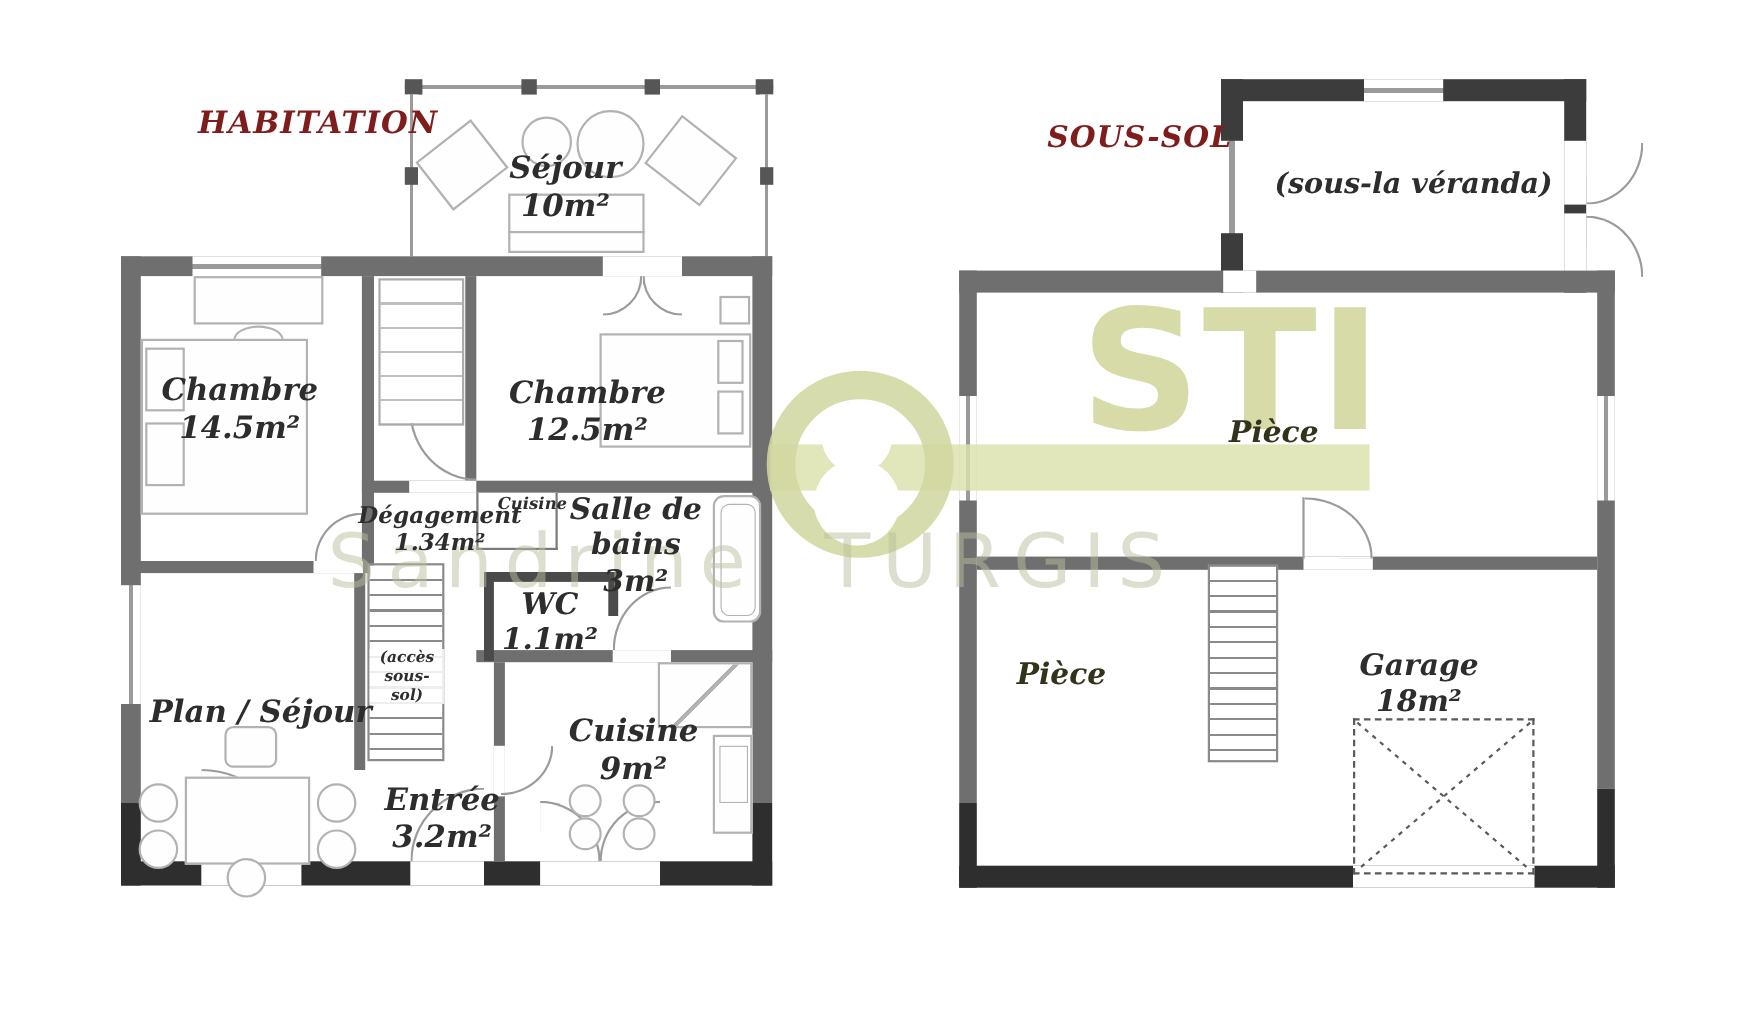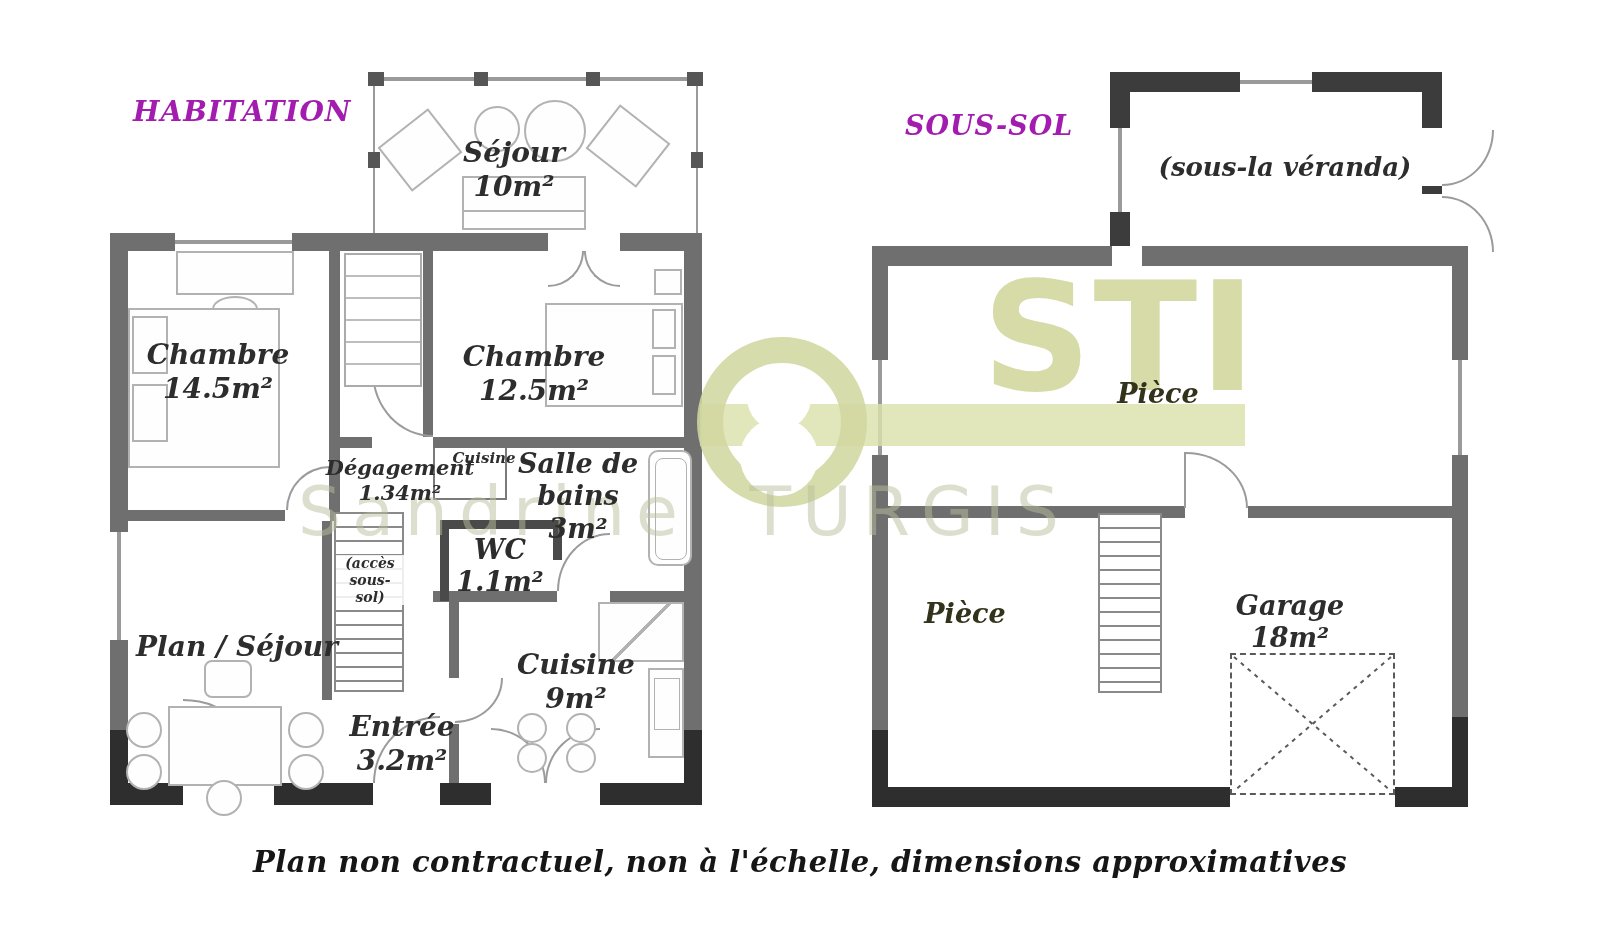--- a/index.html
+++ b/index.html
@@ -25,21 +25,21 @@
   .stairs{position:absolute;border:2px solid #8a8a8a;box-sizing:border-box;
           background:repeating-linear-gradient(to bottom,#fff 0 12px,#8a8a8a 12px 14px);}
   .shelf{position:absolute;border:2px solid #ababab;box-sizing:border-box;
          background:repeating-linear-gradient(to bottom,#fff 0 20px,#bdbdbd 20px 22px);}
   .dash{position:absolute;border:2px dashed #5a5a5a;box-sizing:border-box;}
   .lbl{position:absolute;z-index:40;font-weight:bold;font-style:italic;color:#2d2d2d;
        text-align:center;line-height:1.2;white-space:nowrap;}
   .lbl .ln{display:block;}
   .ctr{transform:translateX(-50%);}
   .wrap{white-space:normal;}
-  .title{position:absolute;z-index:40;font-weight:bold;font-style:italic;color:#a21caf;letter-spacing:1px;}
+  .title{position:absolute;z-index:40;font-weight:bold;font-style:italic;color:#7f1d1d;letter-spacing:1px;margin-left:47px;}
   .wm{position:absolute;z-index:25;pointer-events:none;}
   #caption{position:absolute;left:0;top:845px;width:1600px;text-align:center;z-index:40;
            font-weight:bold;font-style:italic;font-size:29px;color:#161616;letter-spacing:.5px;}
 </style>
 </head>
 <body>
 
 <div id="canvas">
 
   <div>
@@ -157,21 +157,21 @@
       <span>Salle de bains</span>
       <span class="ln">3m²</span>
     </div>
     <div class="lbl ctr" style="left:500px;top:534px;font-size:27px;">
       <span class="ln">WC</span>
       <span class="ln">1.1m²</span>
     </div>
     <div class="lbl ctr" style="left:237px;top:630px;font-size:28px;">
       <span class="ln">Plan / Séjour</span>
     </div>
-    <div class="lbl wrap" style="left:336px;top:555px;width:68px;font-size:14px;background:rgba(255,255,255,.85);">
+    <div class="lbl wrap" style="left:336px;top:590px;width:68px;font-size:14px;background:rgba(255,255,255,.85);">
       <span>(accès sous-sol)</span>
     </div>
     <div class="lbl ctr" style="left:402px;top:710px;font-size:28px;">
       <span class="ln">Entrée</span>
       <span class="ln">3.2m²</span>
     </div>
     <div class="lbl ctr" style="left:576px;top:648px;font-size:28px;">
       <span class="ln">Cuisine</span>
       <span class="ln">9m²</span>
     </div>
@@ -230,14 +230,13 @@
     </div>
   </div>
 
   <div class="wm" style="left:700px;top:404px;width:545px;height:42px;background:rgba(219,224,172,0.82);"></div>
   <div class="wm" style="left:697px;top:337px;width:118px;height:118px;border:26px solid rgba(210,215,160,0.88);border-radius:50%;"></div>
   <div class="wm circ" style="left:747px;top:366px;width:64px;height:64px;background:#ffffff;"></div>
   <div class="wm circ" style="left:740px;top:418px;width:78px;height:78px;background:#ffffff;"></div>
   <div class="wm" style="left:982px;top:262px;font-family:'DejaVu Sans','Liberation Sans',sans-serif;font-size:152px;font-weight:800;line-height:1;letter-spacing:2px;color:rgba(211,216,160,0.92);">STI</div>
   <div class="wm" style="left:298px;top:472px;font-family:'DejaVu Sans','Liberation Sans',sans-serif;font-size:68px;letter-spacing:11px;word-spacing:28px;color:rgba(186,192,156,0.50);">Sandrine TURGIS</div>
 
-  <div id="caption">Plan non contractuel, non à l'échelle, dimensions approximatives</div>
 </div>
 
 </body></html>

